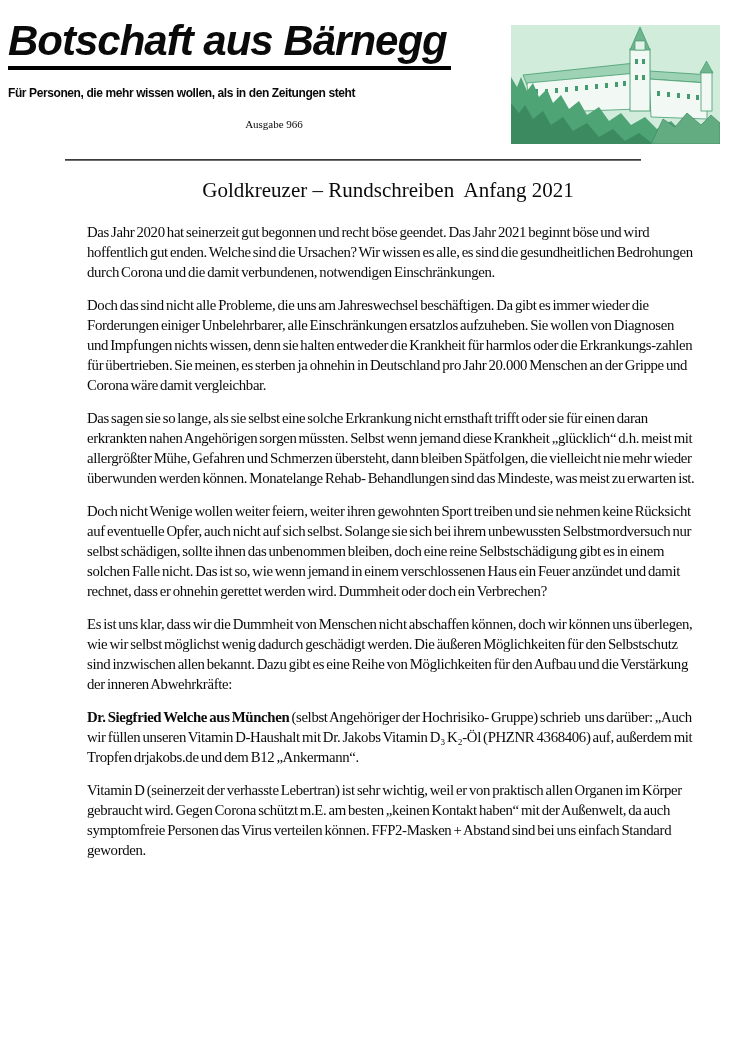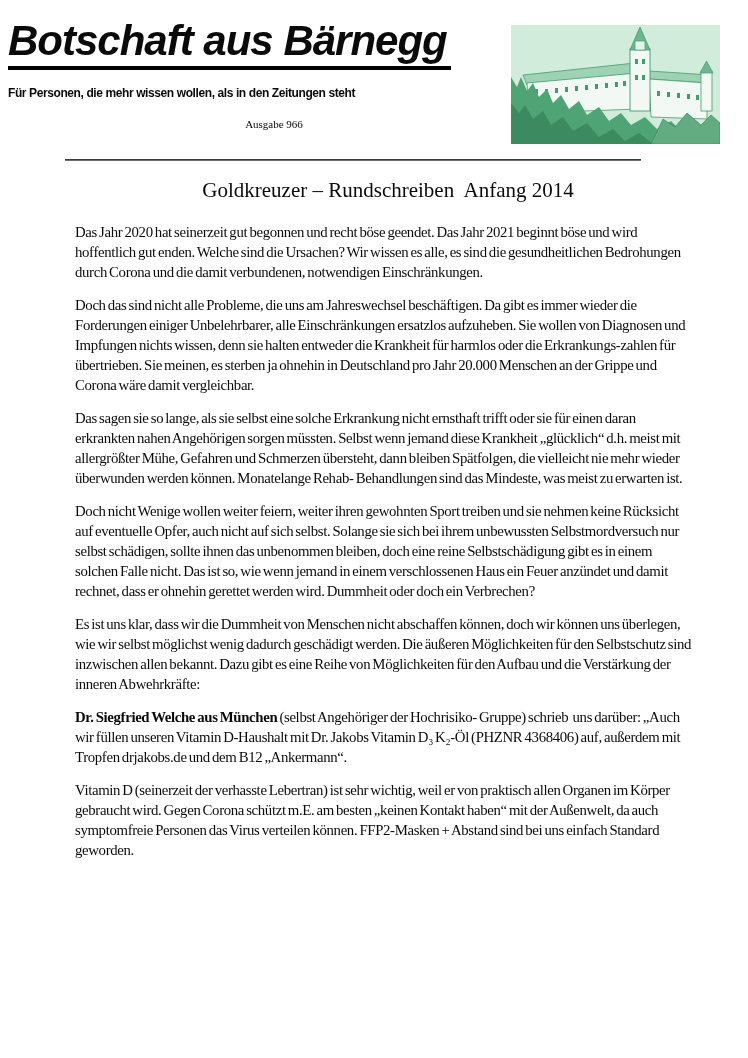--- a/index.html
+++ b/index.html
@@ -60,21 +60,21 @@
   .article-body {
     position:absolute; left:75px; top:222px; width:622px;
     font-family:"Liberation Serif", "DejaVu Serif", serif;
     font-size:14.8px;
     line-height:20px;
     letter-spacing:-0.35px;
     word-spacing:-1.2px;
     text-align:left;
   }
   .article-body p {
-    margin:0 0 13px 0;
+    margin:0 0 13px 12px;
     white-space:pre-wrap;
     font-family:Liberation Serif, serif;
   }
   .article-body strong { font-weight:bold; }
 </style>
 </head>
 <body>
 
 <div class="page">
 
@@ -122,21 +122,21 @@
     <path d="M0,119 L0,52 L6,62 L10,52 L16,66 L22,58 L28,72 L36,64 L42,78 L50,70 L58,84 L68,76 L76,90 L88,82 L98,96 L110,88 L120,100 L134,92 L146,104 L160,96 L172,108 L186,100 L196,110 L209,104 L209,119 Z" fill="#4fa476"></path>
     <path d="M0,119 L0,78 L8,88 L14,80 L22,94 L32,86 L40,100 L52,92 L62,106 L76,98 L88,112 L102,104 L114,116 L128,108 L142,119 Z" fill="#3c8a60"></path>
 
     <path d="M140,119 L152,94 L164,102 L176,88 L190,100 L200,90 L209,98 L209,119 Z" fill="#63ac82" stroke="#3c8a60" stroke-width="0.7"></path>
   </svg>
 
   <div class="masthead-subtitle">Für Personen, die mehr wissen wollen, als in den Zeitungen steht</div>
   <div class="masthead-issue">Ausgabe 966</div>
   <div class="divider"></div>
 
-  <div class="article-heading">Goldkreuzer – Rundschreiben  Anfang 2014</div>
+  <div class="article-heading">Goldkreuzer – Rundschreiben  Anfang 2021</div>
 
   <div class="article-body">
     <p>Das Jahr 2020 hat seinerzeit gut begonnen und recht böse geendet. Das Jahr 2021 beginnt böse und wird hoffentlich gut enden. Welche sind die Ursachen? Wir wissen es alle, es sind die gesundheitlichen Bedrohungen durch Corona und die damit verbundenen, notwendigen Einschränkungen.</p>
     <p>Doch das sind nicht alle Probleme, die uns am Jahreswechsel beschäftigen. Da gibt es immer wieder die Forderungen einiger Unbelehrbarer, alle Einschränkungen ersatzlos aufzuheben. Sie wollen von Diagnosen und Impfungen nichts wissen, denn sie halten entweder die Krankheit für harmlos oder die Erkrankungs-zahlen für übertrieben. Sie meinen, es sterben ja ohnehin in Deutschland pro Jahr 20.000 Menschen an der Grippe und Corona wäre damit vergleichbar.</p>
     <p>Das sagen sie so lange, als sie selbst eine solche Erkrankung nicht ernsthaft trifft oder sie für einen daran erkrankten nahen Angehörigen sorgen müssten. Selbst wenn jemand diese Krankheit „glücklich“ d.h. meist mit allergrößter Mühe, Gefahren und Schmerzen übersteht, dann bleiben Spätfolgen, die vielleicht nie mehr wieder überwunden werden können. Monatelange Rehab- Behandlungen sind das Mindeste, was meist zu erwarten ist.</p>
     <p>Doch nicht Wenige wollen weiter feiern, weiter ihren gewohnten Sport treiben und sie nehmen keine Rücksicht auf eventuelle Opfer, auch nicht auf sich selbst. Solange sie sich bei ihrem unbewussten Selbstmordversuch nur selbst schädigen, sollte ihnen das unbenommen bleiben, doch eine reine Selbstschädigung gibt es in einem solchen Falle nicht. Das ist so, wie wenn jemand in einem verschlossenen Haus ein Feuer anzündet und damit rechnet, dass er ohnehin gerettet werden wird. Dummheit oder doch ein Verbrechen?</p>
     <p>Es ist uns klar, dass wir die Dummheit von Menschen nicht abschaffen können, doch wir können uns überlegen, wie wir selbst möglichst wenig dadurch geschädigt werden. Die äußeren Möglichkeiten für den Selbstschutz sind inzwischen allen bekannt. Dazu gibt es eine Reihe von Möglichkeiten für den Aufbau und die Verstärkung der inneren Abwehrkräfte:</p>
     <p><strong>Dr. Siegfried Welche aus München</strong><span> (selbst Angehöriger der Hochrisiko- Gruppe) schrieb  uns darüber: „Auch wir füllen unseren Vitamin D-Haushalt mit Dr. Jakobs Vitamin D₃ K₂-Öl (PHZNR 4368406) auf, außerdem mit Tropfen drjakobs.de und dem B12 „Ankermann“.</span></p>
     <p>Vitamin D (seinerzeit der verhasste Lebertran) ist sehr wichtig, weil er von praktisch allen Organen im Körper gebraucht wird. Gegen Corona schützt m.E. am besten „keinen Kontakt haben“ mit der Außenwelt, da auch symptomfreie Personen das Virus verteilen können. FFP2-Masken + Abstand sind bei uns einfach Standard geworden.</p>
   </div>

